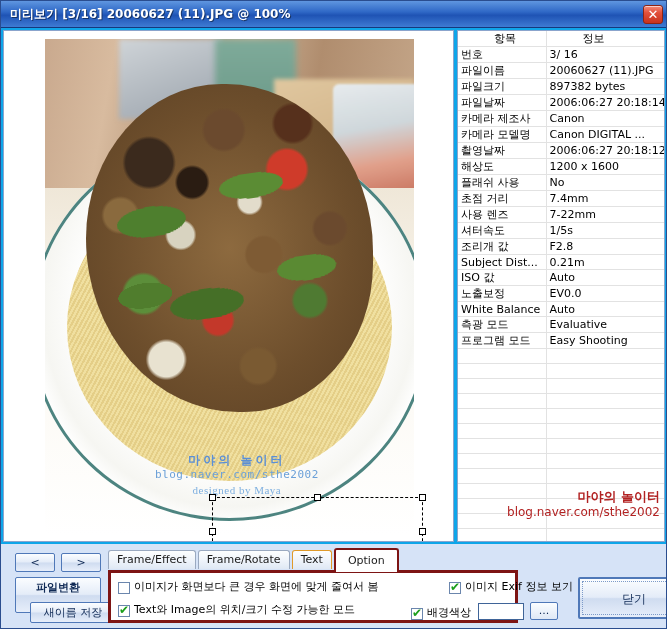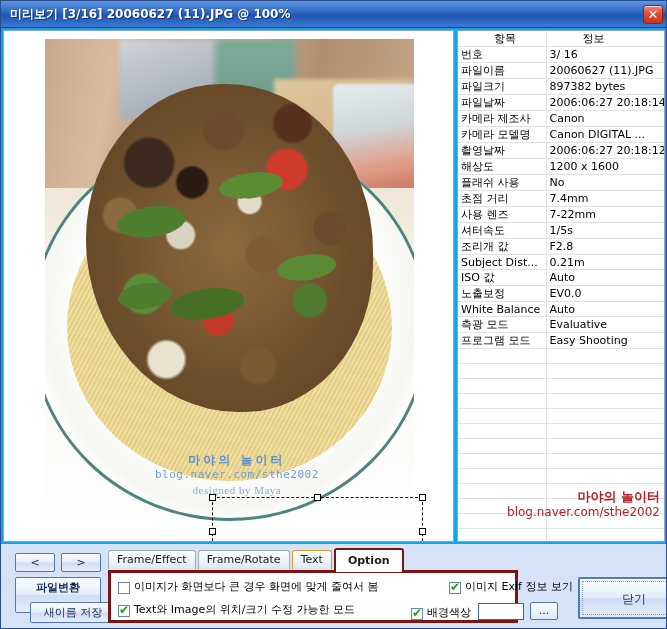--- a/index.html
+++ b/index.html
@@ -224,21 +224,21 @@
     border:1px solid #9aa9c0; border-bottom:none;
     border-radius:3px 3px 0 0;
     margin-right:2px; cursor:pointer;
     font-family:"DejaVu Sans","Liberation Sans",sans-serif;
     white-space:nowrap;
   }
   .tab.orange { border-color:#e09a2a #e09a2a #e09a2a #e09a2a; }
   .tab.active {
     height:24px; line-height:21px; background:#ffffff;
     border:2px solid #7d1414; border-bottom:none;
-    font-weight:bold; padding:0 12px; margin-bottom:-1px;
+    font-weight:normal; padding:0 12px; margin-bottom:-1px;
     position:relative; z-index:3;
   }
   #optpanel {
     position:absolute; left:107px; top:569px; width:410px; height:53px;
     background:#ffffff;
     border:3px solid #7d1414;
   }
   .chk-row { position:absolute; display:flex; align-items:flex-end; }
   .chk {
     width:12px; height:12px; background:#ffffff;

